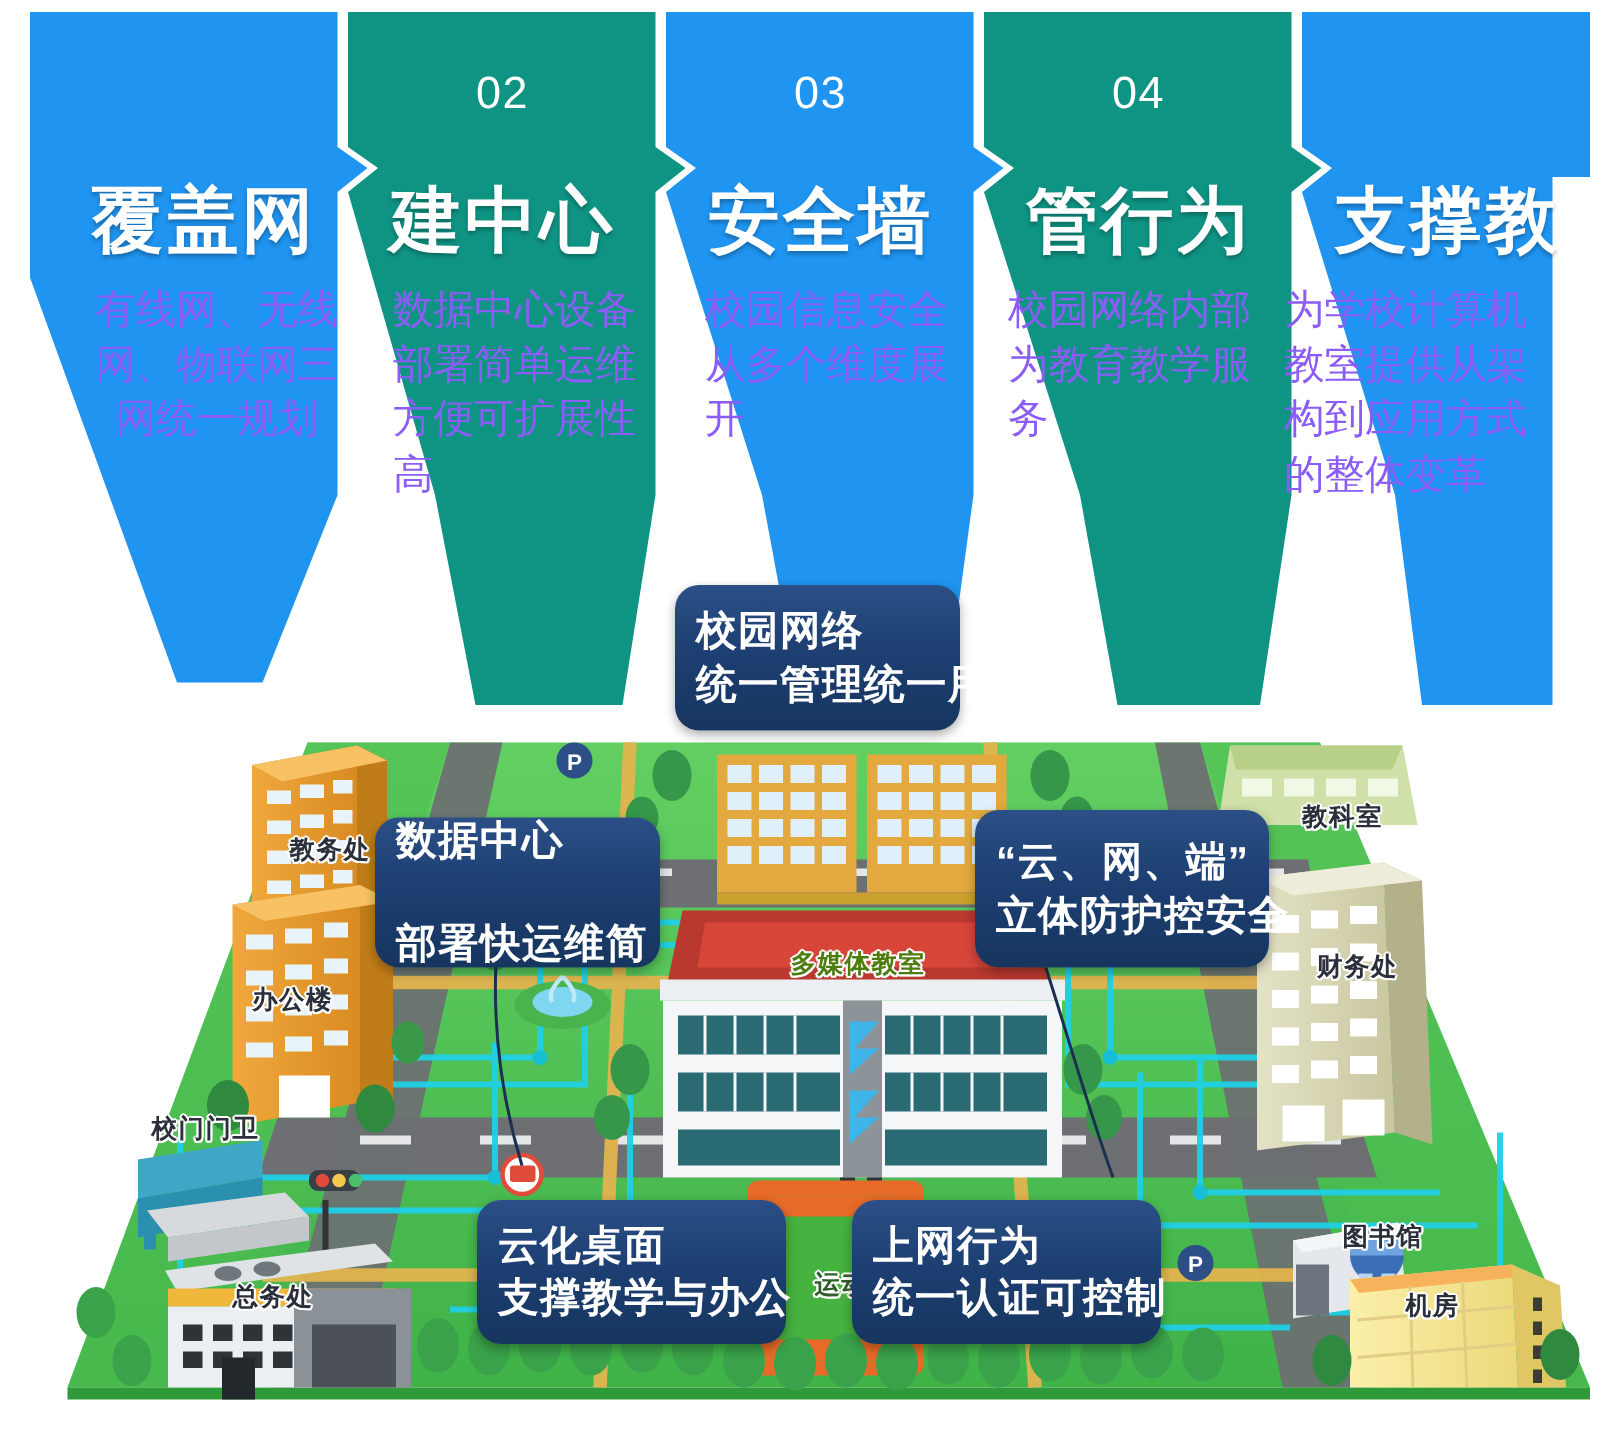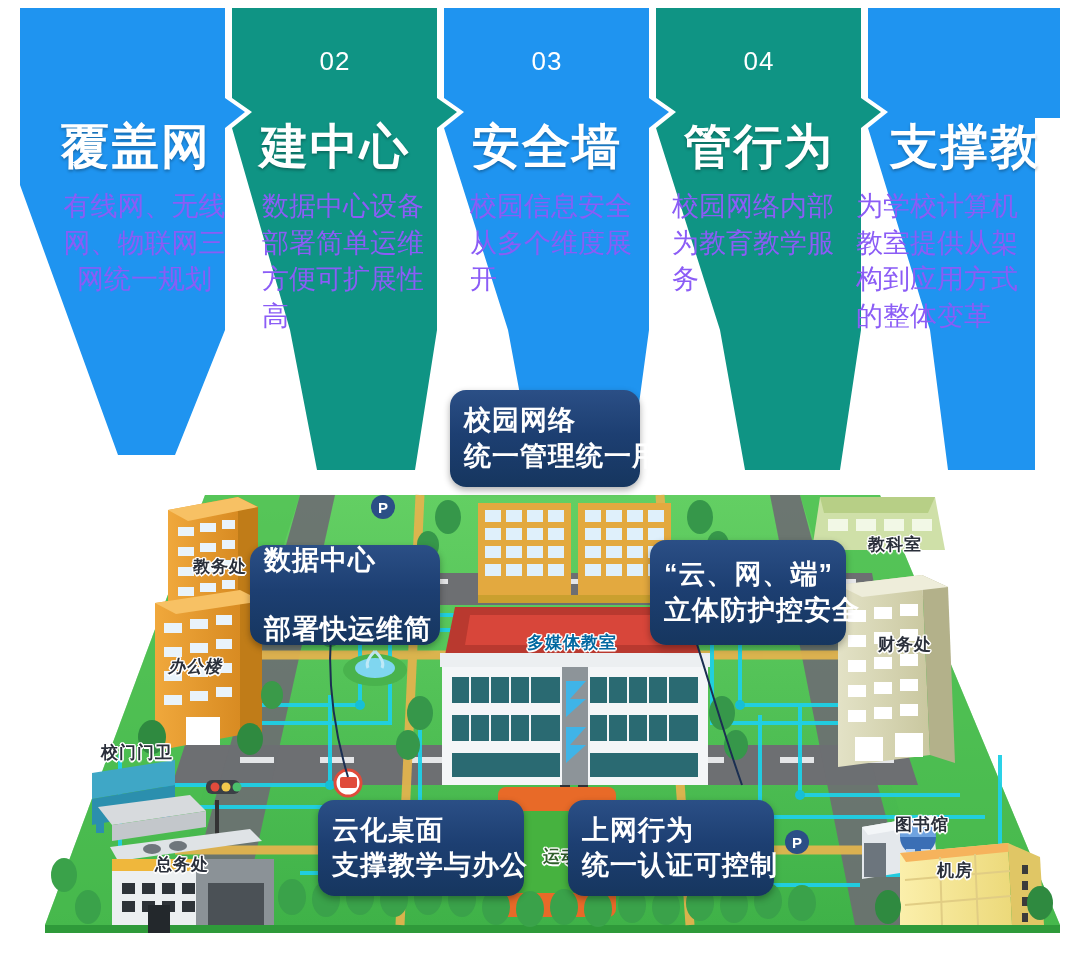--- a/index.html
+++ b/index.html
@@ -10,21 +10,21 @@
     overflow:hidden;
     position:relative;
   }
   #stage{position:absolute;left:0;top:0;width:1080px;height:960px;overflow:hidden;}
 
   
   .banners{position:absolute;left:0;top:0;width:1080px;height:470px;}
   .banner-svg{position:absolute;left:0;top:0;}
   .bannertext{position:absolute;left:0;top:0;width:1080px;height:470px;pointer-events:none;}
   .b-num{
-    position:absolute;color:#ffffff;font-size:26px;font-weight:400;
+    position:absolute;color:#ffffff;font-size:30px;font-weight:400;
     text-align:center;letter-spacing:1px;
   }
   .b-title{
     position:absolute;color:#ffffff;font-size:48px;font-weight:bold;
     text-align:center;letter-spacing:2px;
     text-shadow:0 2px 3px rgba(0,0,0,.28);
   }
   .b-body{
     position:absolute;color:#8b5cf6;font-size:27px;line-height:1.36;
     font-weight:400;text-align:left;
@@ -53,21 +53,21 @@
   .maplabel{
     position:absolute;
     font-size:17px;font-weight:bold;color:#2a2f3a;
     text-shadow:
       -1.5px 0 #fff, 1.5px 0 #fff, 0 -1.5px #fff, 0 1.5px #fff,
       -1px -1px #fff, 1px -1px #fff, -1px 1px #fff, 1px 1px #fff;
     white-space:nowrap;
     letter-spacing:1px;
     padding-left:23px;
   }
-  .maplabel.red{color:#0369a1;}
+  .maplabel.red{color:#4d7c0f;}
   .maplabel.green{color:#2f5f2a;}
 </style>
 </head>
 <body>
 
 <div id="stage">
 
   <div class="banners">
     <svg class="banner-svg" width="1080" height="470" viewBox="0 0 1080 470">
 
@@ -487,21 +487,21 @@
       </g>
 
       <g stroke="#1b2f52" stroke-width="2" fill="none">
         <path d="M345,95 C330,150 320,230 348,322"></path>
         <path d="M660,95 C690,150 710,240 742,330"></path>
       </g>
     </svg>
 
     
     <div class="maplabel" style="left:170px;top:100px;">教务处</div>
-    <div class="maplabel" style="left:145px;top:200px;font-style:italic;">办公楼</div>
+    <div class="maplabel" style="left:145px;top:200px;">办公楼</div>
     <div class="maplabel" style="left:78px;top:286px;">校门门卫</div>
     <div class="maplabel" style="left:132px;top:398px;">总务处</div>
     <div class="maplabel red" style="left:504px;top:176px;">多媒体教室</div>
     <div class="maplabel" style="left:845px;top:78px;">教科室</div>
     <div class="maplabel" style="left:855px;top:178px;">财务处</div>
     <div class="maplabel" style="left:872px;top:358px;">图书馆</div>
     <div class="maplabel" style="left:914px;top:404px;">机房</div>
     <div class="maplabel green" style="left:520px;top:390px;">运动场</div>
   </div>
 

